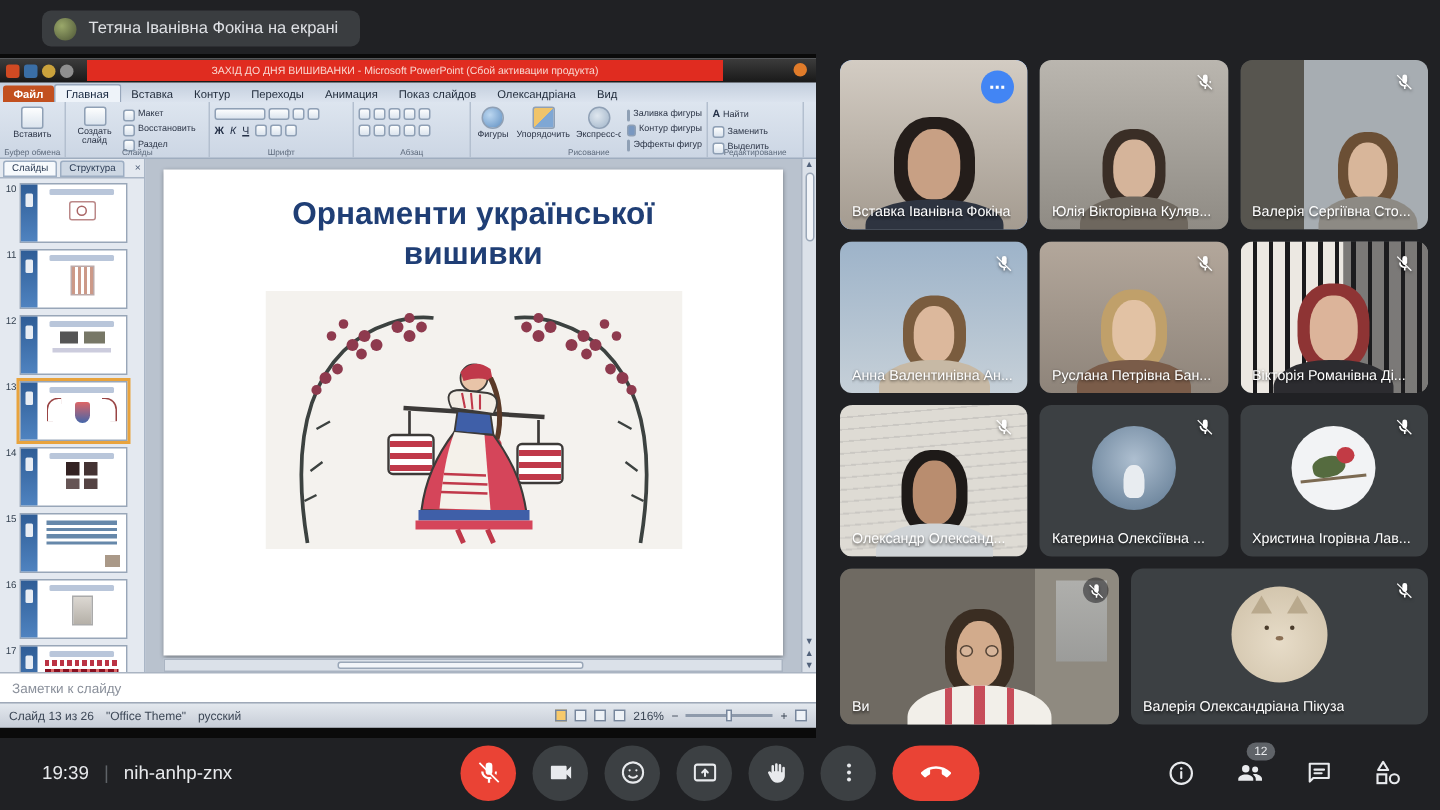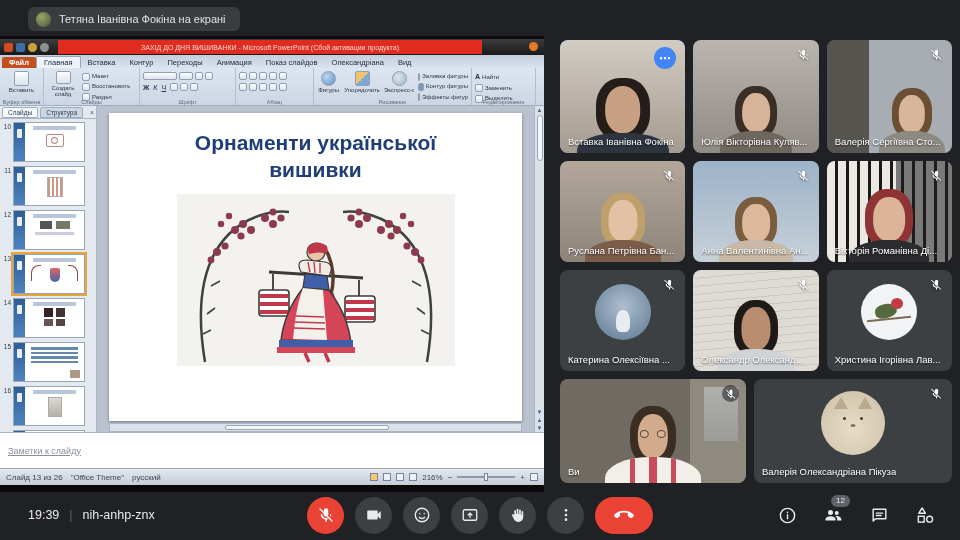--- a/index.html
+++ b/index.html
@@ -56,22 +56,22 @@
 
   .editarea{flex:1;background:#b9c2ce;position:relative;display:flex;flex-direction:column;min-width:0;}
   .slide{flex:1;margin:7px 12px 0;background:#fff;box-shadow:0 1px 3px rgba(0,0,0,.4);position:relative;overflow:hidden;}
   .slide h1{margin:16px auto 4px;width:72%;text-align:center;color:#1f3e75;font-size:21px;line-height:1.3;font-weight:bold;}
   .slide svg{display:block;margin:10px auto 0;}
   .hscroll{height:9px;margin:2px 12px 0;background:#dbe1e9;border:1px solid #aab4c2;position:relative;}
   .hscroll .hthumb{position:absolute;left:28%;width:40%;top:1px;bottom:1px;background:#f2f5f9;border:1px solid #9aa7b8;border-radius:2px;}
   .vscroll{width:10px;background:#dbe1e9;border-left:1px solid #aab4c2;display:flex;flex-direction:column;align-items:center;justify-content:space-between;padding:1px 0;}
   .varrow{font-size:6px;color:#51617a;line-height:1;}
   .vthumb{width:6px;flex:0 0 46px;background:#f2f5f9;border:1px solid #9aa7b8;border-radius:3px;margin-top:2px;}
-  .notes{height:36px;background:#fff;border-top:1px solid #aab4c2;font-size:9px;color:#8a909b;
-         display:flex;align-items:center;padding-left:8px;flex:0 0 auto;text-decoration:underline;}
+  .notes{height:20px;background:#fff;border-top:1px solid #aab4c2;font-size:9px;color:#8a909b;
+         display:flex;align-items:center;padding-left:8px;flex:0 0 auto;}
   .statusbar{height:17px;background:linear-gradient(#e3e8ee,#c7cdd7);border-top:1px solid #9fa9b8;display:flex;align-items:center;
              font-size:8px;color:#3c4756;padding:0 6px;gap:8px;flex:0 0 auto;}
   .status-right{margin-left:auto;display:flex;align-items:center;gap:5px;}
   .viewbox{width:8px;height:8px;border:1px solid #77869c;background:#eef2f7;}
   .viewbox.on{background:#f7c96b;}
   .zoomline{width:58px;height:2px;background:#8e9aab;position:relative;}
   .zoomline i{position:absolute;left:46%;top:-3px;width:4px;height:8px;background:#f2f5f9;border:1px solid #77869c;}
 
   
   .grid{position:absolute;left:560px;top:40px;width:392px;height:448px;display:flex;flex-direction:column;gap:8px;}
@@ -553,56 +553,56 @@
               <path d="M5 11a7 7 0 0 0 6 6.9V21h2v-3.1c.6-.1 1.2-.3 1.8-.5l-1.6-1.6A5 5 0 0 1 7 11H5z"></path>
               <path d="M3.3 3.3l-1.1 1.1 17.4 17.4 1.1-1.1z"></path>
             </svg>
           </div>
         <div class="pname">Валерія Сергіївна Сто...</div>
       </div>
     </div>
 
     <div class="row3 rM">
       <div class="tile">
+        <div class="video" style="background:linear-gradient(#9db3c9,#c6d0d8);">
+          <div class="person" style="--hair:#7a5c3e;--skin:#dcb89c;--shirt:#c7b9a5;--hw:42px;--hh:50px;--tw:74px;">
+            <div class="ph">
+                <div class="pf"></div>
+              </div>
+              <div class="pt"></div>
+          </div>
+        </div>
+        <div class="micoff">
+            <svg width="13" height="13" viewBox="0 0 24 24" fill="#fff">
+              <path d="M12 14a3 3 0 0 0 3-3V6a3 3 0 0 0-6 0v5a3 3 0 0 0 3 3z"></path>
+              <path d="M5 11a7 7 0 0 0 6 6.9V21h2v-3.1c.6-.1 1.2-.3 1.8-.5l-1.6-1.6A5 5 0 0 1 7 11H5z"></path>
+              <path d="M3.3 3.3l-1.1 1.1 17.4 17.4 1.1-1.1z"></path>
+            </svg>
+          </div>
+        <div class="pname">Анна Валентинівна Ан...</div>
+      </div>
+      <div class="tile">
         <div class="video" style="background:linear-gradient(#b3a79b,#8e847a);">
           <div class="person" style="--hair:#c0a06a;--skin:#e2c2a4;--shirt:#7a5c49;--hw:44px;--hh:54px;--tw:76px;">
             <div class="ph">
                 <div class="pf"></div>
               </div>
               <div class="pt"></div>
           </div>
         </div>
         <div class="micoff">
             <svg width="13" height="13" viewBox="0 0 24 24" fill="#fff">
               <path d="M12 14a3 3 0 0 0 3-3V6a3 3 0 0 0-6 0v5a3 3 0 0 0 3 3z"></path>
               <path d="M5 11a7 7 0 0 0 6 6.9V21h2v-3.1c.6-.1 1.2-.3 1.8-.5l-1.6-1.6A5 5 0 0 1 7 11H5z"></path>
               <path d="M3.3 3.3l-1.1 1.1 17.4 17.4 1.1-1.1z"></path>
             </svg>
           </div>
         <div class="pname">Руслана Петрівна Бан...</div>
       </div>
       <div class="tile">
-        <div class="video" style="background:linear-gradient(#9db3c9,#c6d0d8);">
-          <div class="person" style="--hair:#7a5c3e;--skin:#dcb89c;--shirt:#c7b9a5;--hw:42px;--hh:50px;--tw:74px;">
-            <div class="ph">
-                <div class="pf"></div>
-              </div>
-              <div class="pt"></div>
-          </div>
-        </div>
-        <div class="micoff">
-            <svg width="13" height="13" viewBox="0 0 24 24" fill="#fff">
-              <path d="M12 14a3 3 0 0 0 3-3V6a3 3 0 0 0-6 0v5a3 3 0 0 0 3 3z"></path>
-              <path d="M5 11a7 7 0 0 0 6 6.9V21h2v-3.1c.6-.1 1.2-.3 1.8-.5l-1.6-1.6A5 5 0 0 1 7 11H5z"></path>
-              <path d="M3.3 3.3l-1.1 1.1 17.4 17.4 1.1-1.1z"></path>
-            </svg>
-          </div>
-        <div class="pname">Анна Валентинівна Ан...</div>
-      </div>
-      <div class="tile">
         <div class="video" style="background:linear-gradient(90deg,rgba(20,20,22,0) 0 55%,rgba(30,30,32,.55) 55%),repeating-linear-gradient(90deg,#ece8e2 0 8px,#1a1a1c 8px 11px);">
           <div class="person" style="--hair:#8e3434;--skin:#dcb49a;--shirt:#2c2c30;--hw:48px;--hh:58px;--tw:80px;">
             <div class="ph">
                 <div class="pf"></div>
               </div>
               <div class="pt"></div>
           </div>
         </div>
         <div class="micoff">
             <svg width="13" height="13" viewBox="0 0 24 24" fill="#fff">
@@ -610,47 +610,47 @@
               <path d="M5 11a7 7 0 0 0 6 6.9V21h2v-3.1c.6-.1 1.2-.3 1.8-.5l-1.6-1.6A5 5 0 0 1 7 11H5z"></path>
               <path d="M3.3 3.3l-1.1 1.1 17.4 17.4 1.1-1.1z"></path>
             </svg>
           </div>
         <div class="pname">Вікторія Романівна Ді...</div>
       </div>
     </div>
 
     <div class="row3 rM">
       <div class="tile">
-        <div class="avatar-big photo"></div>
-        <div class="micoff">
-            <svg width="13" height="13" viewBox="0 0 24 24" fill="#fff">
-              <path d="M12 14a3 3 0 0 0 3-3V6a3 3 0 0 0-6 0v5a3 3 0 0 0 3 3z"></path>
-              <path d="M5 11a7 7 0 0 0 6 6.9V21h2v-3.1c.6-.1 1.2-.3 1.8-.5l-1.6-1.6A5 5 0 0 1 7 11H5z"></path>
-              <path d="M3.3 3.3l-1.1 1.1 17.4 17.4 1.1-1.1z"></path>
-            </svg>
-          </div>
-        <div class="pname">Катерина Олексіївна ...</div>
-      </div>
-      <div class="tile">
         <div class="video" style="background:repeating-linear-gradient(175deg,rgba(60,60,70,.12) 0 1px,transparent 1px 8px),#dedbd4;">
           <div class="person" style="--hair:#1e1a18;--skin:#b98d6f;--shirt:#cfd3d6;--hw:44px;--hh:56px;--tw:78px;">
             <div class="ph">
                 <div class="pf"></div>
               </div>
               <div class="pt"></div>
           </div>
         </div>
         <div class="micoff">
             <svg width="13" height="13" viewBox="0 0 24 24" fill="#fff">
               <path d="M12 14a3 3 0 0 0 3-3V6a3 3 0 0 0-6 0v5a3 3 0 0 0 3 3z"></path>
               <path d="M5 11a7 7 0 0 0 6 6.9V21h2v-3.1c.6-.1 1.2-.3 1.8-.5l-1.6-1.6A5 5 0 0 1 7 11H5z"></path>
               <path d="M3.3 3.3l-1.1 1.1 17.4 17.4 1.1-1.1z"></path>
             </svg>
           </div>
         <div class="pname">Олександр Олександ...</div>
+      </div>
+      <div class="tile">
+        <div class="avatar-big photo"></div>
+        <div class="micoff">
+            <svg width="13" height="13" viewBox="0 0 24 24" fill="#fff">
+              <path d="M12 14a3 3 0 0 0 3-3V6a3 3 0 0 0-6 0v5a3 3 0 0 0 3 3z"></path>
+              <path d="M5 11a7 7 0 0 0 6 6.9V21h2v-3.1c.6-.1 1.2-.3 1.8-.5l-1.6-1.6A5 5 0 0 1 7 11H5z"></path>
+              <path d="M3.3 3.3l-1.1 1.1 17.4 17.4 1.1-1.1z"></path>
+            </svg>
+          </div>
+        <div class="pname">Катерина Олексіївна ...</div>
       </div>
       <div class="tile">
         <div class="avatar-big bird" style="border-radius:50%;overflow:hidden;">
           <div class="branch"></div>
             <div class="body"></div>
             <div class="headp"></div>
         </div>
         <div class="micoff">
             <svg width="13" height="13" viewBox="0 0 24 24" fill="#fff">
               <path d="M12 14a3 3 0 0 0 3-3V6a3 3 0 0 0-6 0v5a3 3 0 0 0 3 3z"></path>

